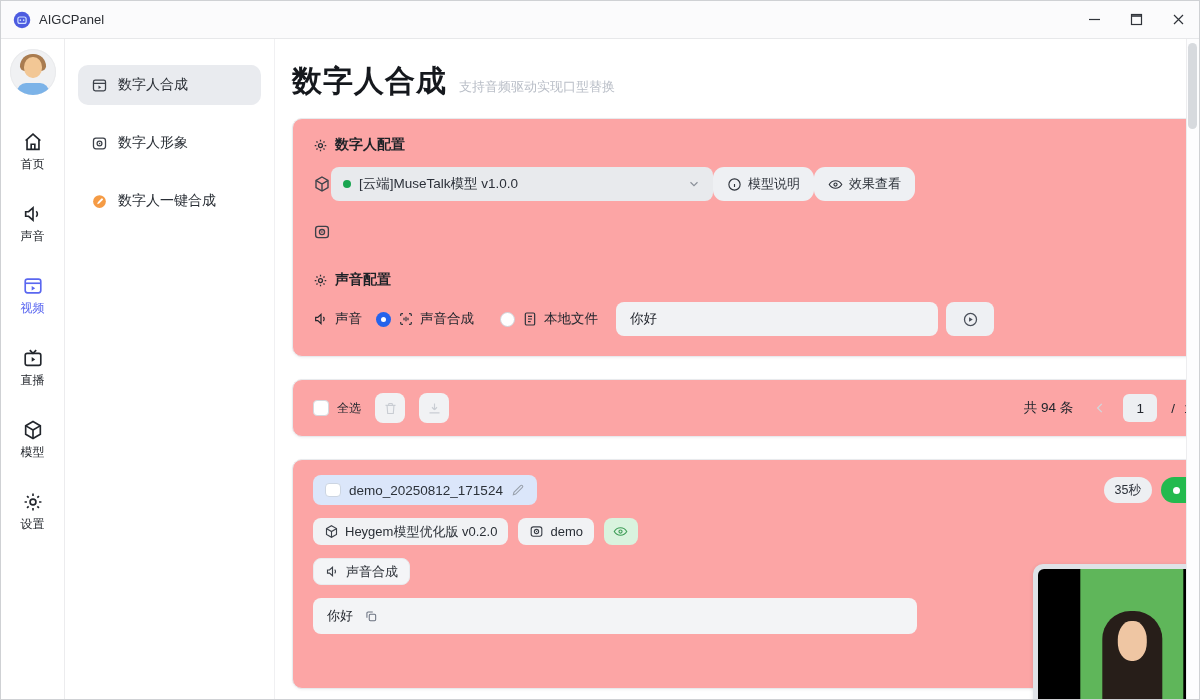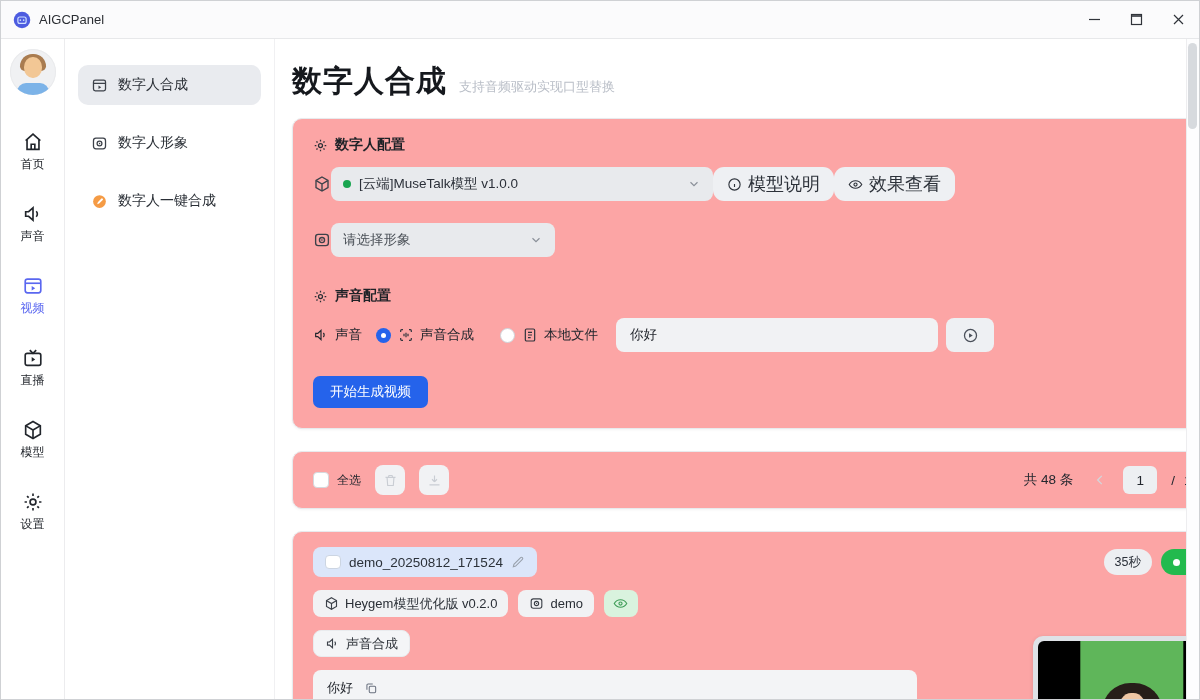--- a/index.html
+++ b/index.html
@@ -47,21 +47,21 @@
   .section-head { display:flex; align-items:center; gap:7px; font-size:14px; font-weight:bold; color:#1e2227; }
   .section-head svg { width:15px; height:15px; color:#2b2f35; }
   .cfg-row { display:flex; align-items:center; margin-top:13px; }
   .row-icon { width:18px; height:18px; color:#3c4149; flex:0 0 18px; }
   .select { display:flex; align-items:center; gap:8px; background:#e8eaed; border-radius:8px; height:34px; padding:0 12px; font-size:13.5px; color:#2b3039; }
   .select .dot { width:8px; height:8px; border-radius:50%; background:#19a550; }
   .select .sel-text { flex:1; }
   .select .chev { width:14px; height:14px; color:#8a9099; }
   .sel-model { width:382px; }
   .sel-avatar { width:224px; color:#4b5158; }
-  .btn-soft { display:flex; align-items:center; gap:6px; background:#eef0f3; border:none; border-radius:11px; height:34px; padding:0 14px; font-size:18px; color:#2d323a; font-family:inherit; }
+  .btn-soft { display:flex; align-items:center; gap:6px; background:#eef0f3; border:none; border-radius:11px; height:34px; padding:0 14px; font-size:13px; color:#2d323a; font-family:inherit; }
   .btn-soft svg { width:15px; height:15px; }
   .sec-voice { margin-top:30px; }
   .voice-row { margin-top:13px; display:flex; align-items:center; }
   .voice-row .lbl { font-size:13.5px; color:#23272e; display:flex; align-items:center; gap:6px; }
   .voice-row .lbl svg { width:16px; height:16px; }
   .radio { width:15px; height:15px; border-radius:50%; position:relative; flex:0 0 15px; }
   .radio.on { background:#2563eb; }
   .radio.on::after { content:""; position:absolute; left:5px; top:5px; width:5px; height:5px; border-radius:50%; background:#fff; }
   .radio.off { background:#fff; border:1px solid #cfd3d9; }
   .opt { display:flex; align-items:center; gap:6px; font-size:13.5px; color:#23272e; }
@@ -277,26 +277,20 @@
             <span>效果查看</span>
           </button>
         </div>
 
         <div class="cfg-row" style="margin-top:22px;">
           <svg class="row-icon" viewBox="0 0 24 24" fill="none" stroke="currentColor" stroke-width="1.8">
             <rect x="3.5" y="4.5" width="17" height="15" rx="3.5"></rect>
               <circle cx="12" cy="12" r="3.4"></circle>
             <path d="M11.2 10.7l2.4 1.3-2.4 1.3z" fill="currentColor" stroke="none"></path>
           </svg>
-          <div class="select sel-avatar">
-            <span class="sel-text">请选择形象</span>
-            <svg class="chev" viewBox="0 0 24 24" fill="none" stroke="currentColor" stroke-width="2">
-                <path d="M6 9l6 6 6-6"></path>
-              </svg>
-          </div>
         </div>
 
         <div class="section-head sec-voice">
           <svg viewBox="0 0 24 24" fill="none" stroke="currentColor" stroke-width="2">
             <circle cx="12" cy="12" r="3.2"></circle>
             <path d="M12 2.8v2.6M12 18.6v2.6M2.8 12h2.6M18.6 12h2.6M5.5 5.5l1.8 1.8M16.7 16.7l1.8 1.8M18.5 5.5l-1.8 1.8M7.3 16.7l-1.8 1.8"></path>
           </svg>
           <span>声音配置</span>
         </div>
 
@@ -326,40 +320,37 @@
           </span>
           <input class="tts-input" style="margin-left: 18px;" value="你好">
           <button class="btn-play" style="margin-left:8px;">
             <svg viewBox="0 0 24 24" fill="none" stroke="currentColor" stroke-width="1.8">
               <circle cx="12" cy="12" r="8.5"></circle>
                 <path d="M10 8.8l5.2 3.2-5.2 3.2z" fill="currentColor" stroke="none"></path>
             </svg>
           </button>
         </div>
 
-        <button class="btn-primary">
-          <span>开始生成视频</span>
-        </button>
       </div>
 
       <div class="card card-toolbar">
         <span class="cb"></span>
         <span class="sel-all-label">全选</span>
         <button class="btn-sm">
           <svg viewBox="0 0 24 24" fill="none" stroke="currentColor" stroke-width="1.8">
             <path d="M4 7h16M9 7V5a1 1 0 0 1 1-1h4a1 1 0 0 1 1 1v2M6.5 7l1 13h9l1-13"></path>
           </svg>
         </button>
         <button class="btn-sm">
           <svg viewBox="0 0 24 24" fill="none" stroke="currentColor" stroke-width="1.8">
             <path d="M12 4v10m0 0 4-4m-4 4-4-4M4 19h16"></path>
           </svg>
         </button>
         <span class="tb-spacer"></span>
-        <span class="total-label">共 48 条</span>
+        <span class="total-label">共 94 条</span>
         <svg class="pg-chev prev" viewBox="0 0 24 24" fill="none" stroke="currentColor" stroke-width="2.2">
             <path d="M15 5l-7 7 7 7"></path>
           </svg>
         <span class="pg-box">1</span>
         <span class="pg-sep">/</span>
         <span class="pg-total">10</span>
         <svg class="pg-chev next" viewBox="0 0 24 24" fill="none" stroke="currentColor" stroke-width="2.2">
             <path d="M9 5l7 7-7 7"></path>
           </svg>
       </div>

